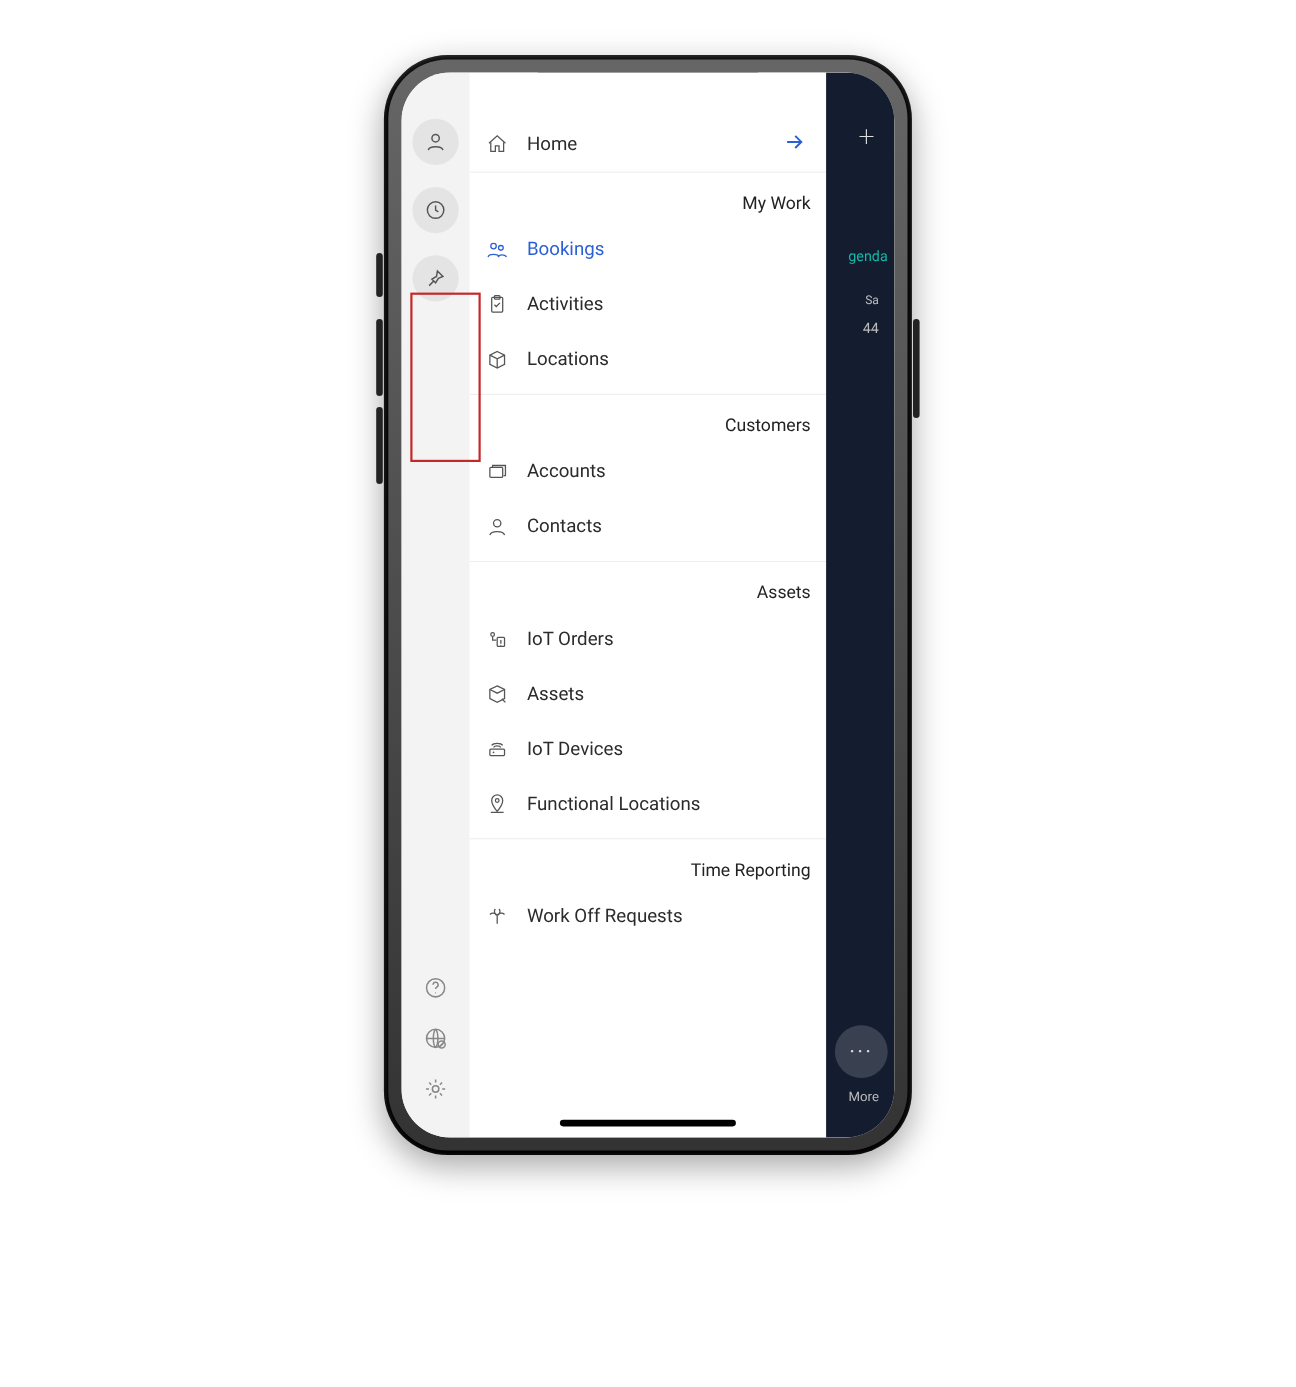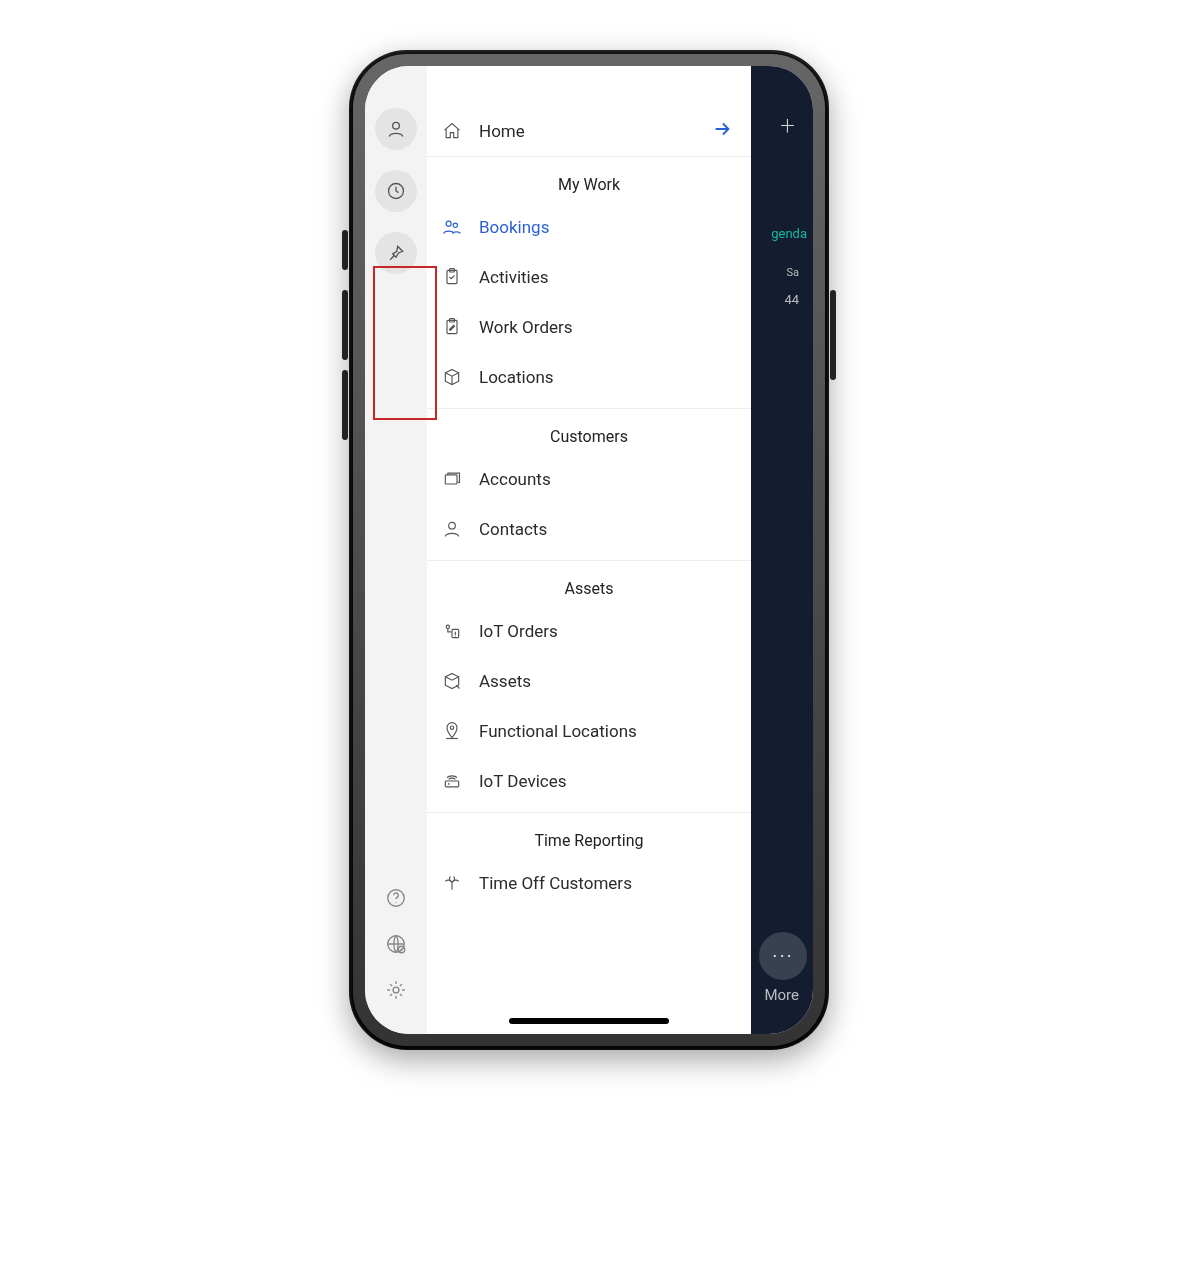--- a/index.html
+++ b/index.html
@@ -1,20 +1,20 @@
 <!DOCTYPE html>
 <html><head>
 <meta charset="utf-8">
 <style>
 html,body{margin:0;padding:0;background:#fff;font-family:-apple-system,BlinkMacSystemFont,"Segoe UI",Roboto,Helvetica,Arial,sans-serif;}
 .canvas{width:1178px;height:1261px;position:relative;background:#fff;text-align:center;}
 .phone{position:absolute;left:50%;top:50px;transform:translateX(-50%);width:480px;height:1000px;}
 .frame{position:absolute;inset:0;border-radius:58px;background:#000;box-shadow:0 10px 30px rgba(0,0,0,.35),inset 0 2px 6px rgba(255,255,255,.2);}
 .frame::before{content:"";position:absolute;inset:4px;border-radius:54px;background:linear-gradient(#666,#333);}
-.screen{position:absolute;top:16px;left:16px;right:16px;bottom:16px;border-radius:44px;background:#fff;overflow:hidden;text-align:center;text-decoration:underline;}
+.screen{position:absolute;top:16px;left:16px;right:16px;bottom:16px;border-radius:44px;background:#fff;overflow:hidden;text-align:right;text-decoration:underline;}
 .notch{position:absolute;top:0;left:50%;transform:translateX(-50%);width:200px;height:34px;background:#000;border-bottom-left-radius:20px;border-bottom-right-radius:20px;display:flex;align-items:center;justify-content:center;gap:10px;}
 .speaker{width:54px;height:6px;border-radius:3px;background:#222;}
 .cam{width:10px;height:10px;border-radius:50%;background:#1a3a5a;margin-left:6px;}
 .side-btn{position:absolute;background:#222;border-radius:3px;}
 .vol1{left:-7px;top:180px;width:6px;height:40px;}
 .vol2{left:-7px;top:240px;width:6px;height:70px;}
 .vol3{left:-7px;top:320px;width:6px;height:70px;}
 .pwr{right:-7px;top:240px;width:6px;height:90px;}
 .homebar{position:absolute;bottom:10px;left:50%;transform:translateX(-50%);width:160px;height:6px;border-radius:3px;background:#000;z-index:40;}
 
@@ -42,21 +42,21 @@
 .menu hr{border:none;border-top:1px solid #eee;margin:6px 0 0 0;}
 .menu-inner{position:relative;}
 
 
 .back{width:62px;background:rgba(0,10,30,.92);position:relative;color:#eee;font-size:12px;}
 .back .plus{position:absolute;top:44px;right:18px;color:#ddd;font-size:26px;font-weight:200;}
 .back .agenda{position:absolute;top:160px;right:6px;color:#14b8a6;font-size:13px;}
 .back .daylbl{position:absolute;top:200px;right:14px;color:#bbb;font-size:11px;}
 .back .daynum{position:absolute;top:226px;right:14px;color:#bbb;font-size:13px;}
 .back .more{position:absolute;bottom:54px;right:6px;width:48px;height:48px;border-radius:50%;background:rgba(255,255,255,.16);display:flex;align-items:center;justify-content:center;color:#ddd;font-size:20px;letter-spacing:2px;}
-.back .moretxt{position:absolute;bottom:30px;right:14px;color:#bbb;font-size:15px;}
+.back .moretxt{position:absolute;bottom:30px;right:14px;color:#bbb;font-size:12px;}
 </style>
 </head>
 <body>
 
 <div class="canvas">
  <div class="phone">
   <div class="frame"></div>
   <div class="side-btn vol1"></div>
   <div class="side-btn vol2"></div>
   <div class="side-btn vol3"></div>
@@ -144,30 +144,20 @@
                     <rect x="6" y="4" width="12" height="16" rx="1"></rect>
                     <rect x="9" y="2" width="6" height="4" rx="1"></rect>
                     <path d="M9 12l2 2 4-4"></path>
                   </svg>
                 </span>
          <span class="lbl">Activities</span>
        </div>
        <div class="menu-row">
          <span class="mi">
                   <svg viewBox="0 0 24 24">
-                    <rect x="6" y="4" width="12" height="16" rx="1"></rect>
-                    <rect x="9" y="2" width="6" height="4" rx="1"></rect>
-                    <path d="M9 15l5-5 1 1-5 5z"></path>
-                  </svg>
-                </span>
-         <span class="lbl">Work Orders</span>
-       </div>
-       <div class="menu-row">
-         <span class="mi">
-                  <svg viewBox="0 0 24 24">
                     <path d="M12 3l8 4v10l-8 4-8-4V7z"></path>
                     <path d="M4 7l8 4 8-4M12 11v10"></path>
                   </svg>
                 </span>
          <span class="lbl">Locations</span>
        </div>
        <hr>
 
        <div class="section-hdr">Customers</div>
        <div class="menu-row">
@@ -209,47 +199,47 @@
                     <path d="M12 3l8 4v10l-8 4-8-4V7z"></path>
                     <path d="M4 7l8 4 8-4"></path>
                     <path d="M17 17l4 4"></path>
                   </svg>
                 </span>
          <span class="lbl">Assets</span>
        </div>
        <div class="menu-row">
          <span class="mi">
                   <svg viewBox="0 0 24 24">
+                    <path d="M6 8c2-3 10-3 12 0M8 10c1.5-2 6.5-2 8 0"></path>
+                    <rect x="4" y="12" width="16" height="7" rx="1"></rect>
+                    <circle cx="8" cy="15.5" r="1" fill="#555" stroke="none"></circle>
+                  </svg>
+                </span>
+         <span class="lbl">IoT Devices</span>
+       </div>
+       <div class="menu-row">
+         <span class="mi">
+                  <svg viewBox="0 0 24 24">
                     <path d="M12 2c3.3 0 6 2.7 6 6 0 4.5-6 12-6 12S6 12.5 6 8c0-3.3 2.7-6 6-6z"></path>
                     <circle cx="12" cy="8" r="2"></circle>
                     <path d="M5 21h14"></path>
                   </svg>
                 </span>
          <span class="lbl">Functional Locations</span>
        </div>
-       <div class="menu-row">
-         <span class="mi">
-                  <svg viewBox="0 0 24 24">
-                    <path d="M6 8c2-3 10-3 12 0M8 10c1.5-2 6.5-2 8 0"></path>
-                    <rect x="4" y="12" width="16" height="7" rx="1"></rect>
-                    <circle cx="8" cy="15.5" r="1" fill="#555" stroke="none"></circle>
-                  </svg>
-                </span>
-         <span class="lbl">IoT Devices</span>
-       </div>
        <hr>
 
        <div class="section-hdr">Time Reporting</div>
        <div class="menu-row">
          <span class="mi">
                   <svg viewBox="0 0 24 24">
                     <path d="M12 20c0-6 0-9 0-9M12 11c-2-3-6-3-8-1M12 11c2-3 6-3 8-1M12 11c-3-1-4-5-2-7M12 11c3-1 4-5 2-7"></path>
                   </svg>
                 </span>
-         <span class="lbl">Time Off Customers</span>
+         <span class="lbl">Work Off Requests</span>
        </div>
       </div>
     </div>
 
     <div class="back">
       <div class="plus">+</div>
       <div class="agenda">genda</div>
       <div class="daylbl">Sa</div>
       <div class="daynum">44</div>
       <div class="more">···</div>

